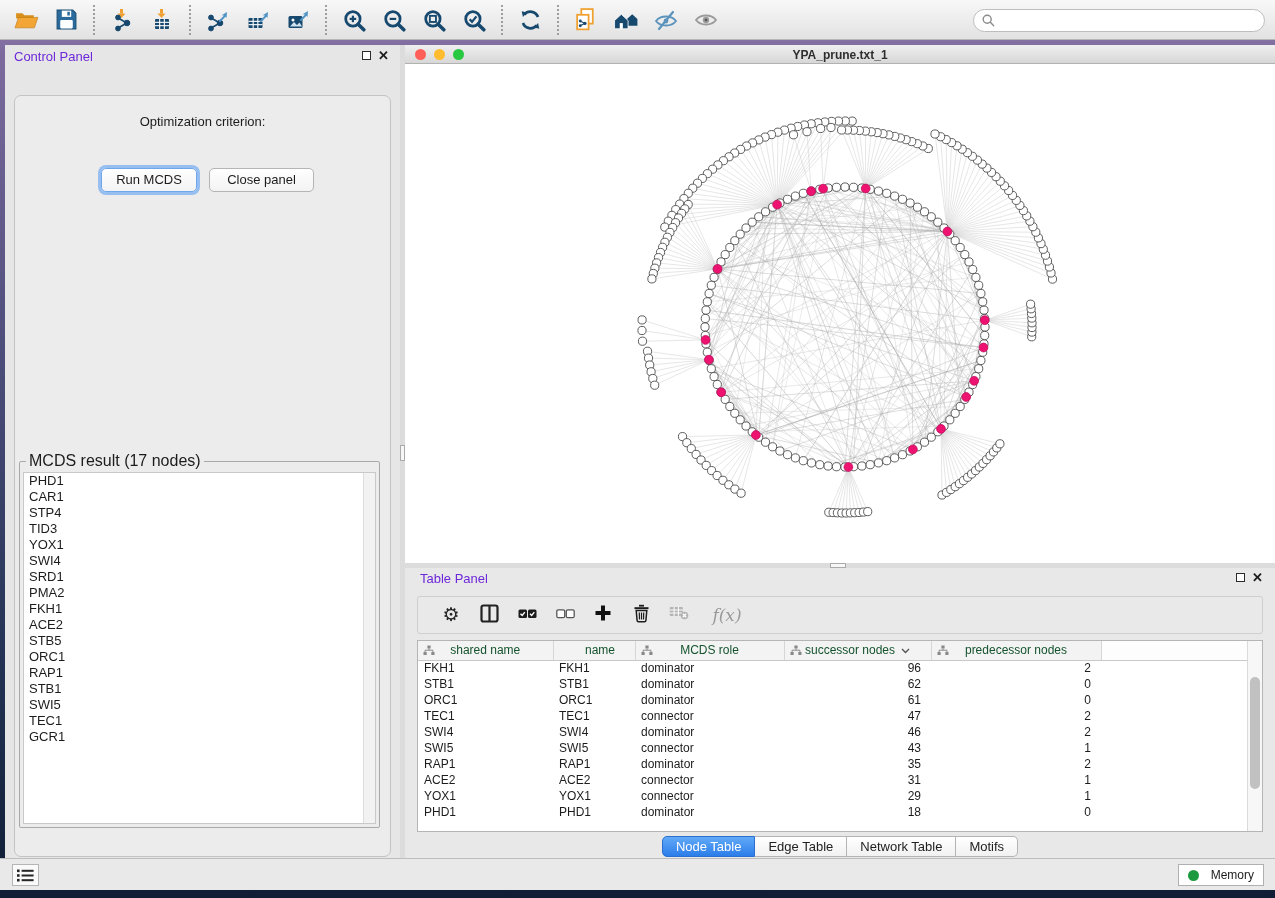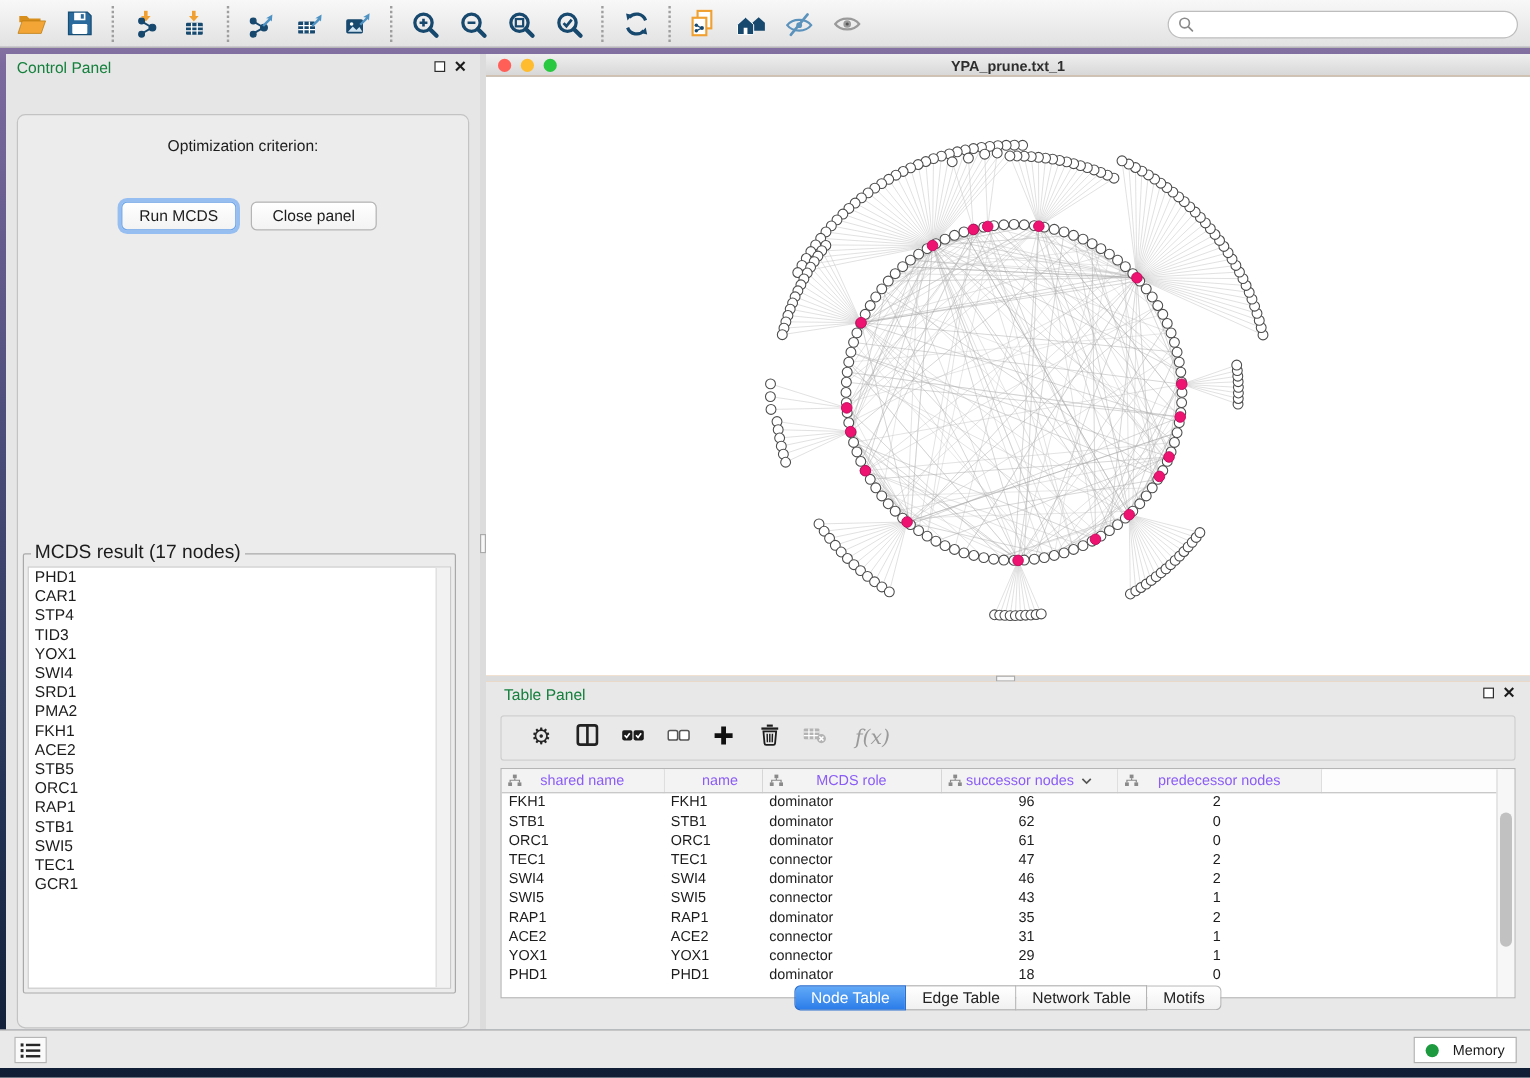--- a/index.html
+++ b/index.html
@@ -16,21 +16,21 @@
     border-bottom:1px solid #b7b7b7;
     display:flex; align-items:center; padding-left:6px;
   }
   .tb-btn { width:40px; height:34px; display:flex; align-items:center; justify-content:center; cursor:pointer; border-radius:4px; }
   .tb-btn svg { display:block; }
   .tb-sep { width:1px; height:30px; margin:0 7px; border-left:2px dotted #9e9e9e; }
   .search-wrap { position:absolute; right:10px; top:9px; width:292px; height:23px; background:#fff;
     border:1px solid #bdbdbd; border-radius:12px; display:flex; align-items:center; padding-left:8px; }
   .search-wrap input { border:none; outline:none; flex:1; font:12px "Liberation Sans",sans-serif; background:transparent; margin-left:5px; }
   
-  .panel-title { font-size:13px; color:#15803d; }
+  .panel-title { font-size:13px; color:#6d28d9; }
   .win-ctls { position:absolute; display:flex; gap:7px; align-items:center; }
   .float-ico { width:9px; height:9px; border:1.5px solid #2c2c2c; background:#fff; display:inline-block; }
   .close-ico { font-size:13px; font-weight:bold; color:#1b1b1b; line-height:9px; }
   
   .control-panel { position:absolute; left:5px; top:45px; width:395px; height:813px; background:#e6e6e6; }
   .cp-title { position:absolute; left:9px; top:4px; }
   .cp-tabs { position:absolute; top:29px; left:0; width:100%; display:flex; justify-content:center; }
   .tab {
     height:21px; padding:0 13px; font-size:13px; display:flex; align-items:center;
     background:linear-gradient(#ffffff,#f1f1f1); border:1px solid #b4b4b4; border-left-width:0;
@@ -60,47 +60,47 @@
   .mcds-group legend { font-size:16px; margin-left:6px; padding:0 3px; }
   .mcds-list { position:absolute; left:3px; right:3px; top:2px; bottom:3px; background:#fff; border:1px solid #c9c9c9; overflow:hidden; }
   .mcds-item { font-size:13px; line-height:16px; padding-left:5px; }
   .mcds-scroll { position:absolute; right:0; top:0; bottom:0; width:12px; background:#f2f2f2; border-left:1px solid #dcdcdc; }
   
   .v-split { position:absolute; left:400px; top:45px; width:5px; height:813px; background:#dcdcdc; }
   .v-split .handle { position:absolute; left:0; top:400px; width:5px; height:16px; background:#f7f7f7; border:1px solid #aaa; }
   .h-split { position:absolute; left:405px; top:563px; width:870px; height:5px; background:#dcdcdc; }
   .h-split .handle { position:absolute; top:0; left:425px; width:16px; height:5px; background:#f7f7f7; border:1px solid #aaa; }
   
-  .net-win { position:absolute; left:405px; top:45px; width:870px; height:656px; background:#fdba74;text-decoration:underline; }
+  .net-win { position:absolute; left:405px; top:45px; width:870px; height:656px; background:#14b8a6;text-decoration:underline; }
   .net-titlebar { position:absolute; left:0; top:0; width:100%; height:19px;
     background:linear-gradient(#efefef,#d7d7d7); border-bottom:1px solid #b2b2b2; }
   .traffic { position:absolute; left:10px; top:4px; display:flex; gap:8px; }
   .tl { width:11px; height:11px; border-radius:50%; }
   .net-title { position:absolute; width:100%; text-align:center; top:3px; font-size:12px; font-weight:600; color:#2e2e2e; }
   .net-canvas { position:absolute; left:0; top:19px; width:870px; height:499px; background:#fff; }
   
   .table-panel { position:absolute; left:405px; top:568px; width:870px; height:290px; background:#e8e8e8; }
   .tp-title { position:absolute; left:15px; top:3px; }
   .tp-toolbar { position:absolute; left:12px; right:12px; top:28px; height:38px; background:#e9e9e9;
     border:1px solid #cfcfcf; border-radius:3px; display:flex; align-items:center; gap:0; padding-left:14px; }
   .tp-tool { width:38px; height:30px; display:flex; align-items:center; justify-content:center; cursor:pointer; }
   .tp-tool.disabled { cursor:default; }
   .gear-ch { font-family:"DejaVu Sans",sans-serif; font-size:19px; color:#262626; line-height:1; }
   .fx-ch { font-family:"DejaVu Serif",serif; font-style:italic; font-size:17px; color:#9a9a9a;margin-left:20px; }
   .tbl-wrap { position:absolute; left:12px; right:12px; top:72px; height:192px; background:#fff; border:1px solid #b5b5b5; overflow:hidden; }
   .tbl-scroll { position:absolute; right:0; top:0; bottom:0; width:15px; background:#f7f7f7; border-left:1px solid #dadada; }
   .tbl-thumb { position:absolute; left:2px; right:2px; top:36px; height:112px; background:#c1c1c1; border-radius:6px; }
   table.node-table { border-collapse:collapse; table-layout:fixed; }
   .node-table th { height:19px; background:#f3f3f3; border-right:1px solid #d6d6d6; border-bottom:1px solid #c9c9c9;
-    font-size:12px; font-weight:normal; color:#8b5cf6; text-align:center; position:relative; }
+    font-size:12px; font-weight:normal; color:#14532d; text-align:center; position:relative; }
   .node-table th .hier { position:absolute; left:5px; top:4px; }
   .node-table th .sort { margin-left:6px; }
   .node-table td { height:16px; font-size:12px; padding:0 6px; white-space:nowrap; overflow:hidden; }
-  .node-table td.num { text-align:center; padding-right:10px; }
-  .tp-tabs { position:absolute; top:253px; left:0; width:100%; display:flex; justify-content:center; }
+  .node-table td.num { text-align:right; padding-right:10px; }
+  .tp-tabs { position:absolute; top:268px; left:0; width:100%; display:flex; justify-content:center; }
   .tp-tabs .tab { height:21px; }
   
   .statusbar { position:absolute; left:0; top:858px; width:1275px; height:32px; background:#e9e9e9; border-top:1px solid #bdbdbd; }
   .list-btn { position:absolute; left:12px; top:5px; width:27px; height:22px; background:#fafafa; border:1px solid #b5b5b5;
     display:flex; align-items:center; justify-content:center; cursor:pointer; }
   .memory-btn { position:absolute; right:11px; top:5px; height:22px; padding:0 9px; background:#fff; border:1px solid #b0b0b0;
     display:flex; align-items:center; gap:12px; font-size:12px; cursor:pointer; }
   .mem-dot { width:11px; height:11px; border-radius:50%; background:#1d9a3f; }
   
 </style>

